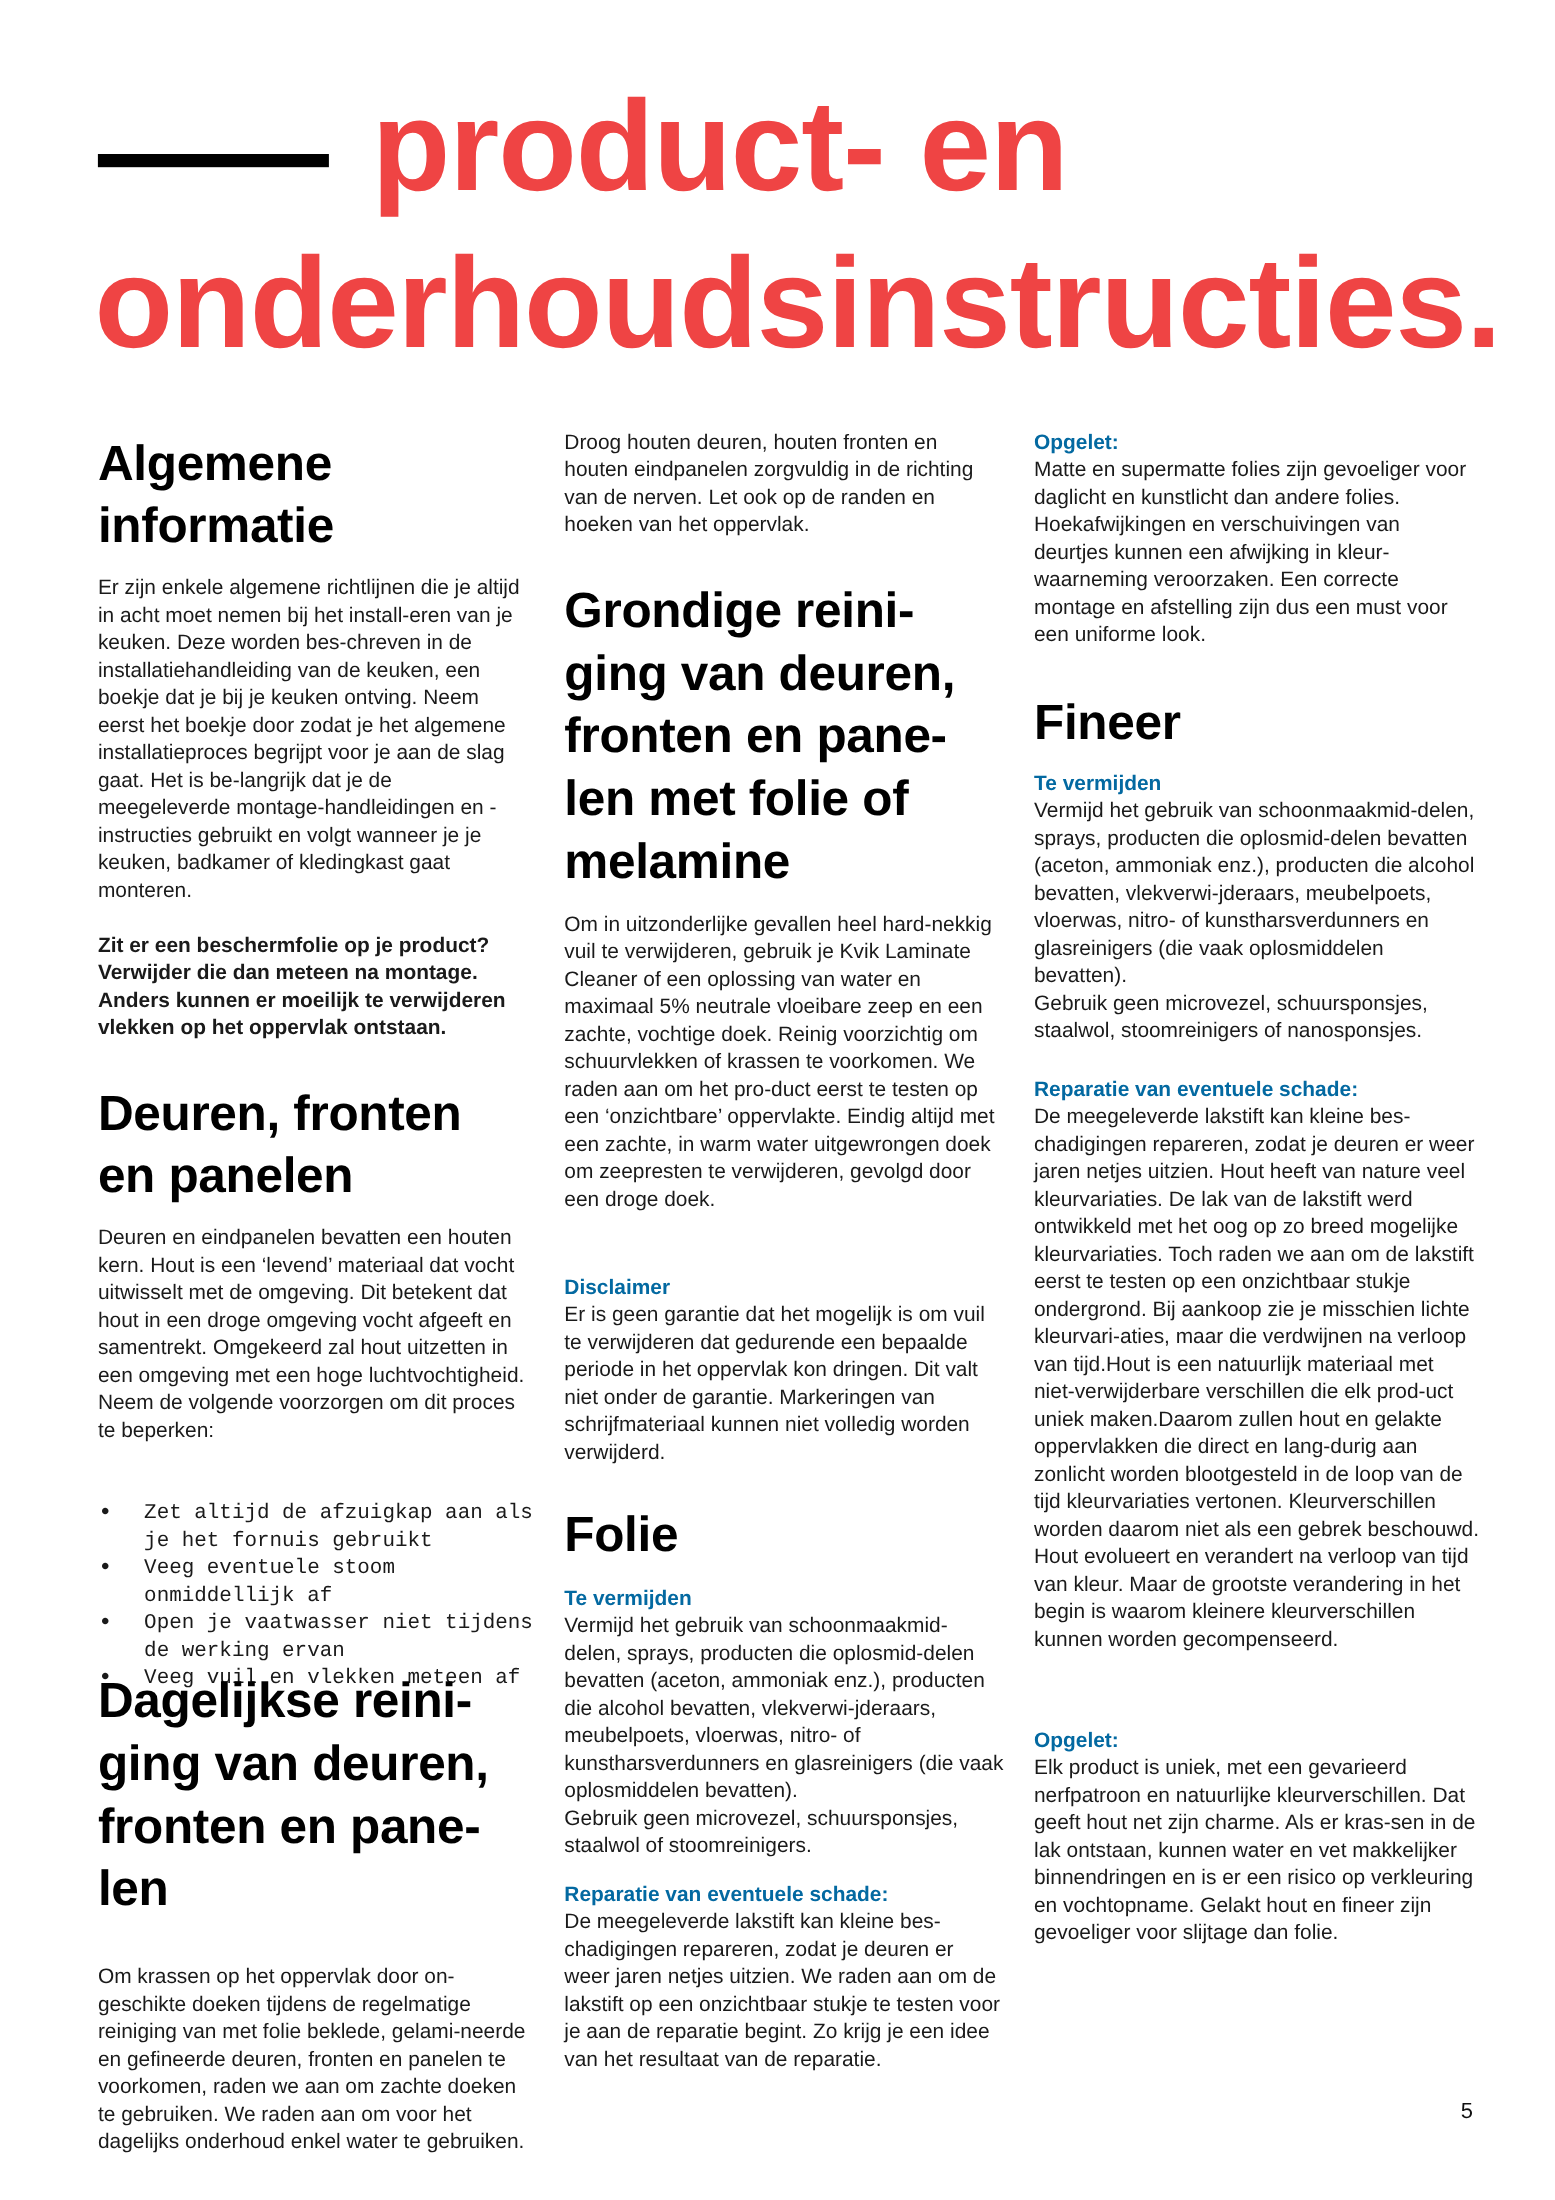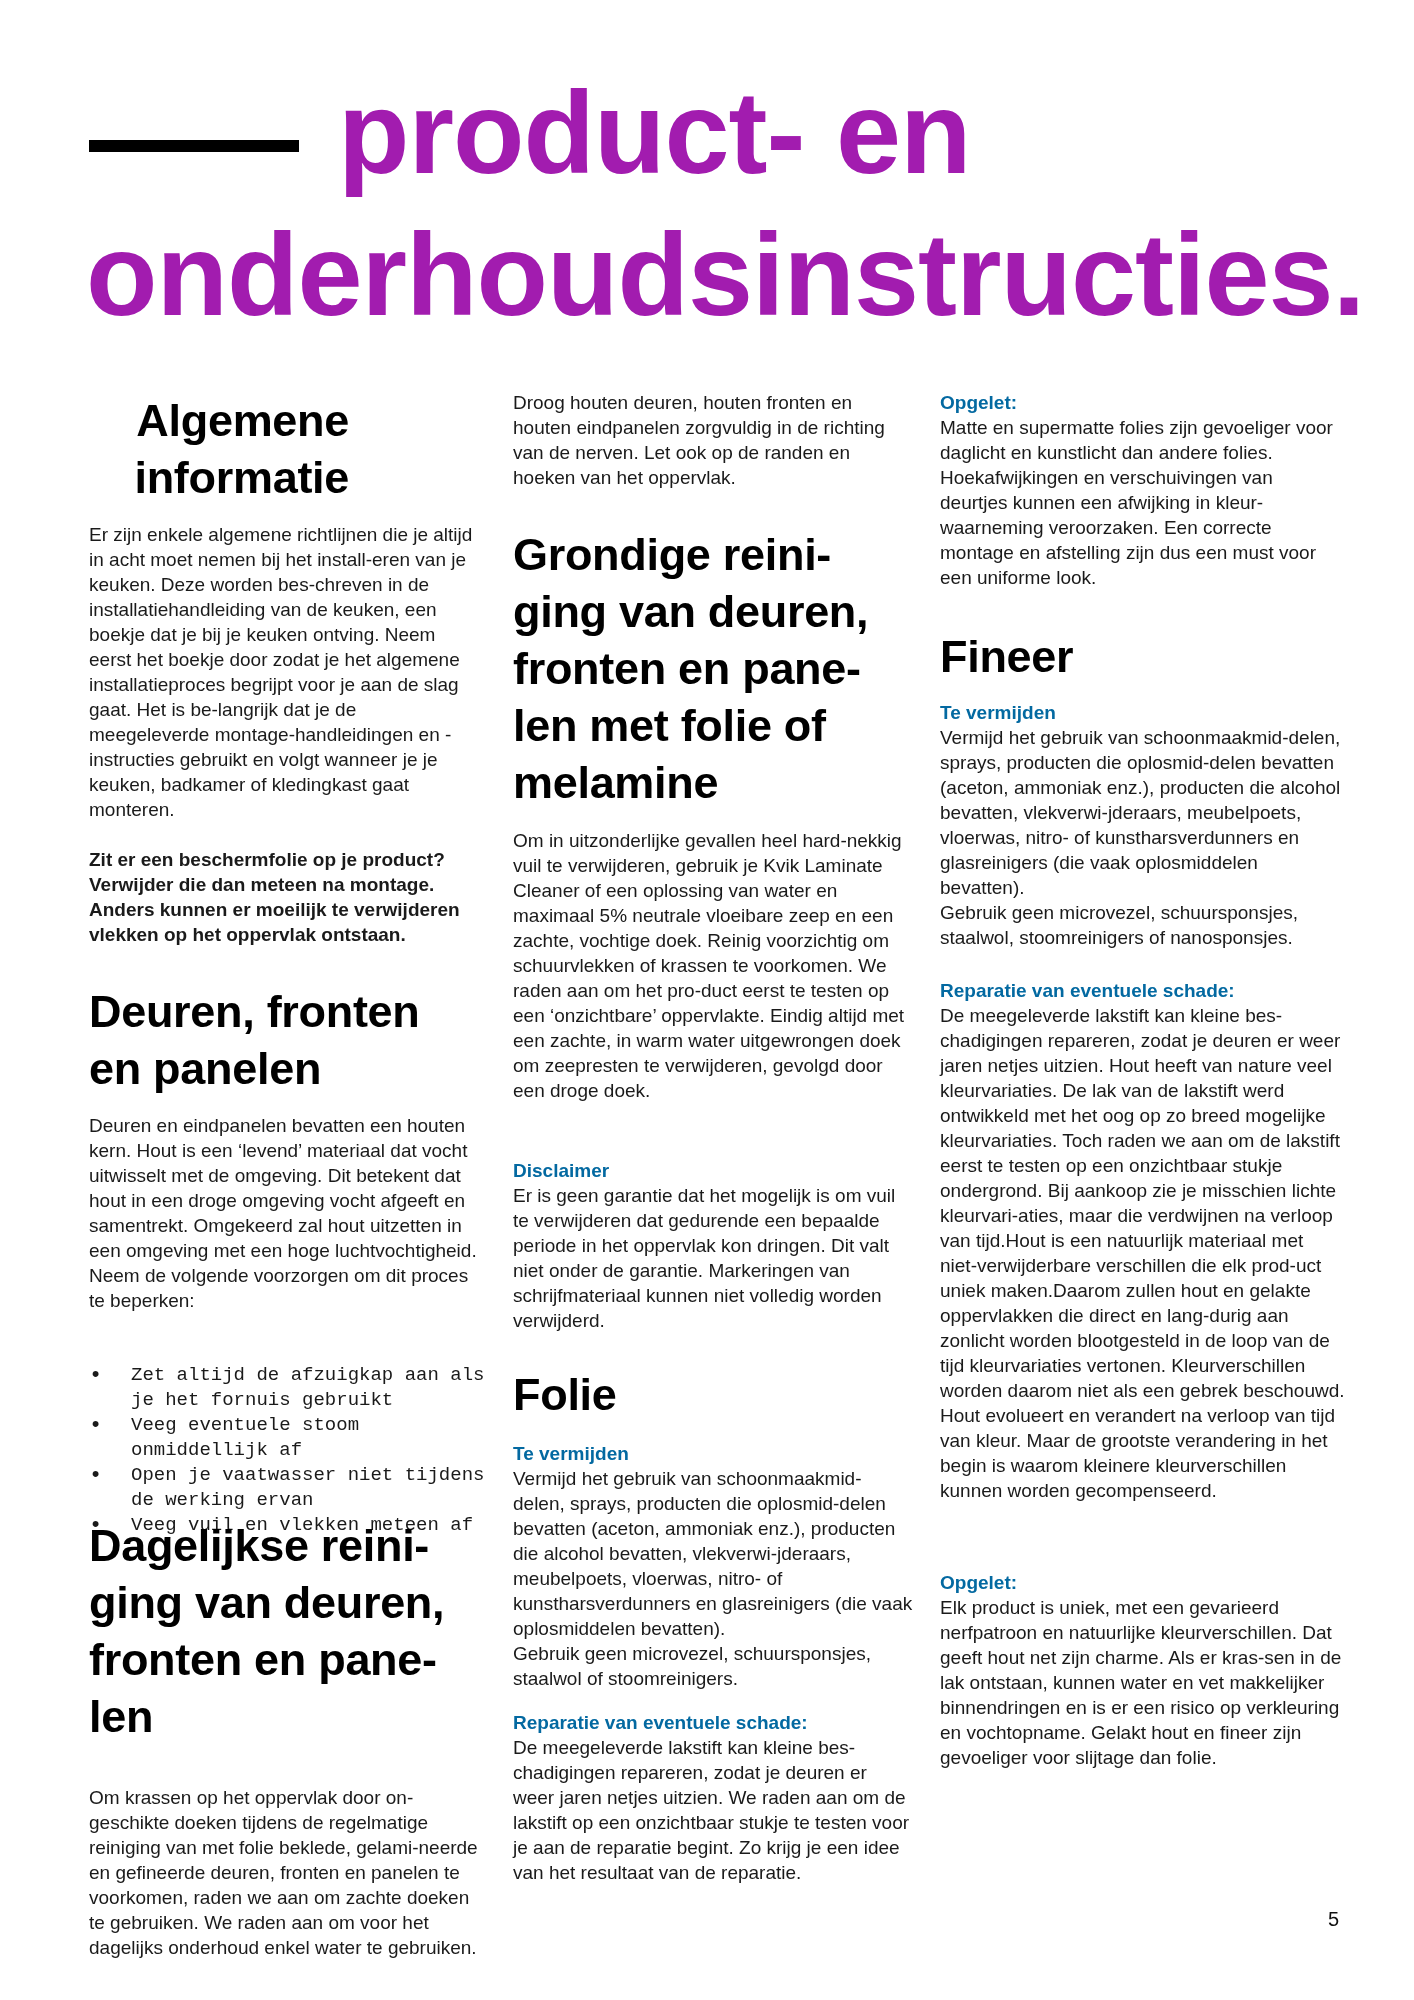--- a/index.html
+++ b/index.html
@@ -1,20 +1,20 @@
 <!DOCTYPE html>
 <html><head>
 <meta charset="utf-8">
 <style>
   html, body { margin:0; padding:0; background:#ffffff; }
   body { width:1414px; height:2000px; position:relative; overflow:hidden; color:#111111;
          font-family:"Liberation Sans", sans-serif; }
   .title-dash { position:absolute; left:89px; top:140px; width:210px; height:12px; background:#000; }
   .title { position:absolute; left:86px; top:62px; margin:0; font-size:117px; line-height:142px;
-           font-weight:700; letter-spacing:-1px; color:#a21caf; white-space:nowrap; }
+           font-weight:700; letter-spacing:-1px; color:#ef4444; white-space:nowrap; }
   .title .l1 { display:block; padding-left:252px; }
   .title .l2 { display:block; }
   .blk { position:absolute; }
   .c1 { left:89px; width:390px; }
   .c2 { left:513px; width:400px; }
   .c3 { left:940px; width:405px; }
   h2 { margin:0; font-size:45px; line-height:57px; font-weight:700; color:#000; letter-spacing:-0.3px; }
   p, li { margin:0; font-size:19px; line-height:25px; color:#1a1a1a; }
   .sub { font-weight:700; font-size:19px; line-height:25px; color:#0369a1; margin:0; }
   ul.bullets { list-style:none; margin:0; padding:0;font-family:Liberation Mono, monospace; }
@@ -24,21 +24,21 @@
 </style>
 </head>
 <body>
 
 <div class="title-dash"></div>
 <h1 class="title">
   <span class="l1">product- en</span>
   <span class="l2">onderhoudsinstructies.</span>
 </h1>
 
-<div class="blk c1" style="top:392px;text-align:right;">
+<div class="blk c1" style="top:392px;">
   <h2 style="width:260px;">Algemene informatie</h2>
 </div>
 <div class="blk c1" style="top:522px;">
   <p>Er zijn enkele algemene richtlijnen die je altijd in acht moet nemen bij het install-eren van je keuken. Deze worden bes-chreven in de installatiehandleiding van de keuken, een boekje dat je bij je keuken ontving. Neem eerst het boekje door zodat je het algemene installatieproces begrijpt voor je aan de slag gaat. Het is be-langrijk dat je de meegeleverde montage-handleidingen en -instructies gebruikt en volgt wanneer je je keuken, badkamer of kledingkast gaat monteren.</p>
 </div>
 <div class="blk c1" style="top:847px;font-weight:bold;">
   <p>Zit er een beschermfolie op je product? Verwijder die dan meteen na montage. Anders kunnen er moeilijk te verwijderen vlekken op het oppervlak ontstaan.</p>
 </div>
 
 <div class="blk c1" style="top:983px;">

